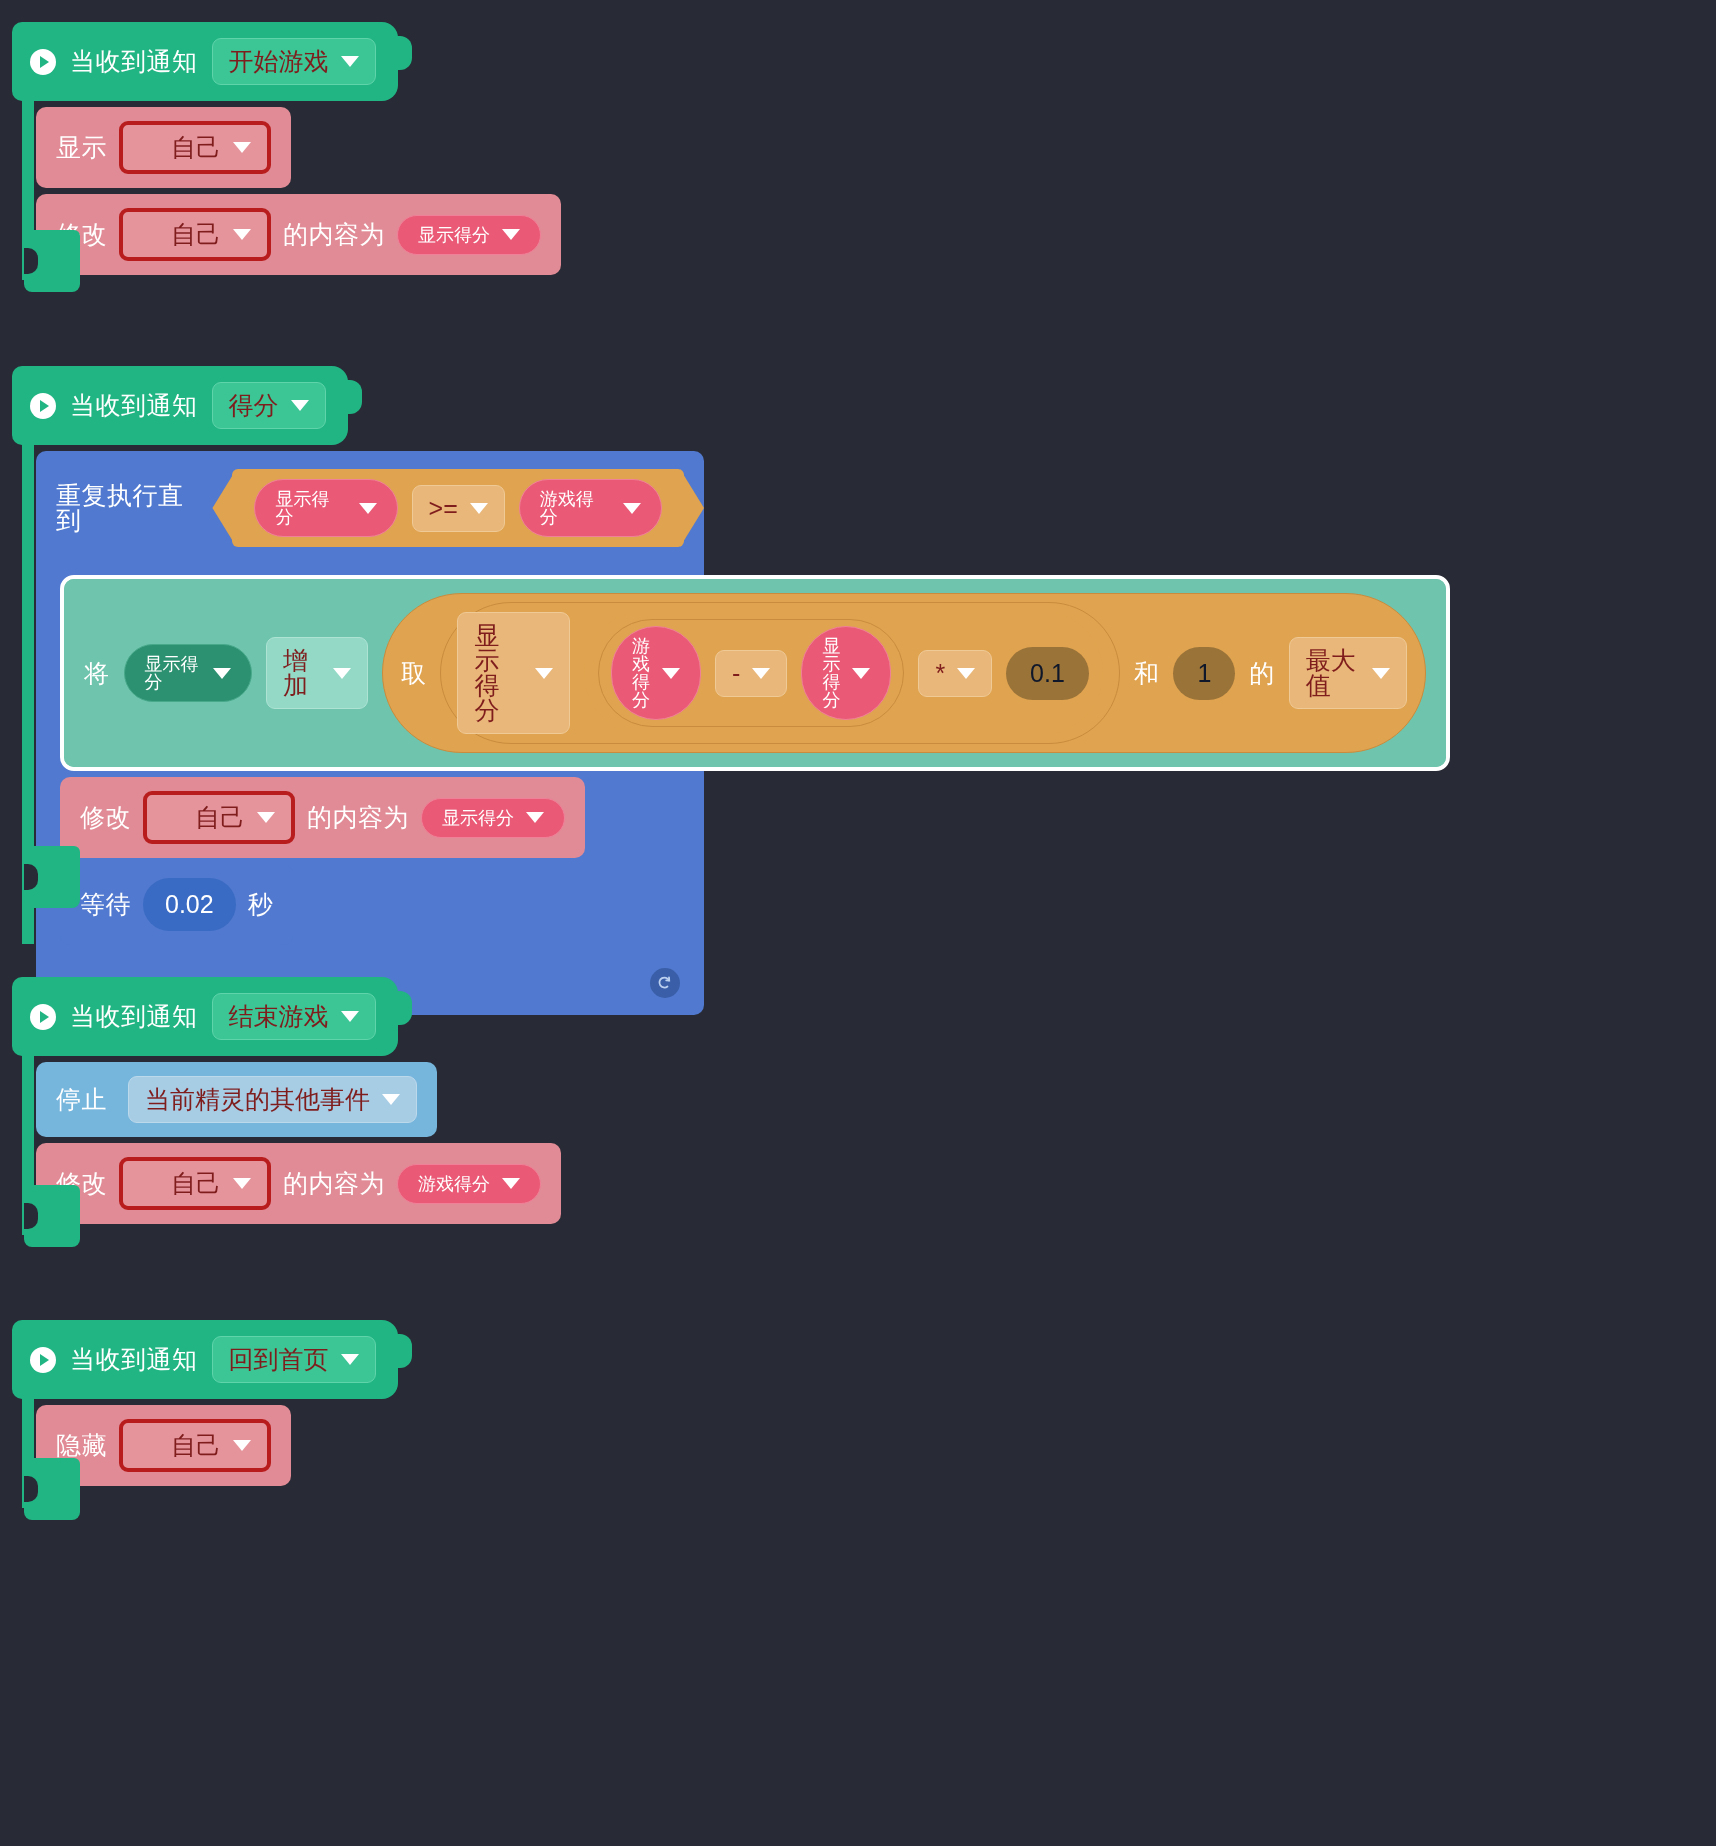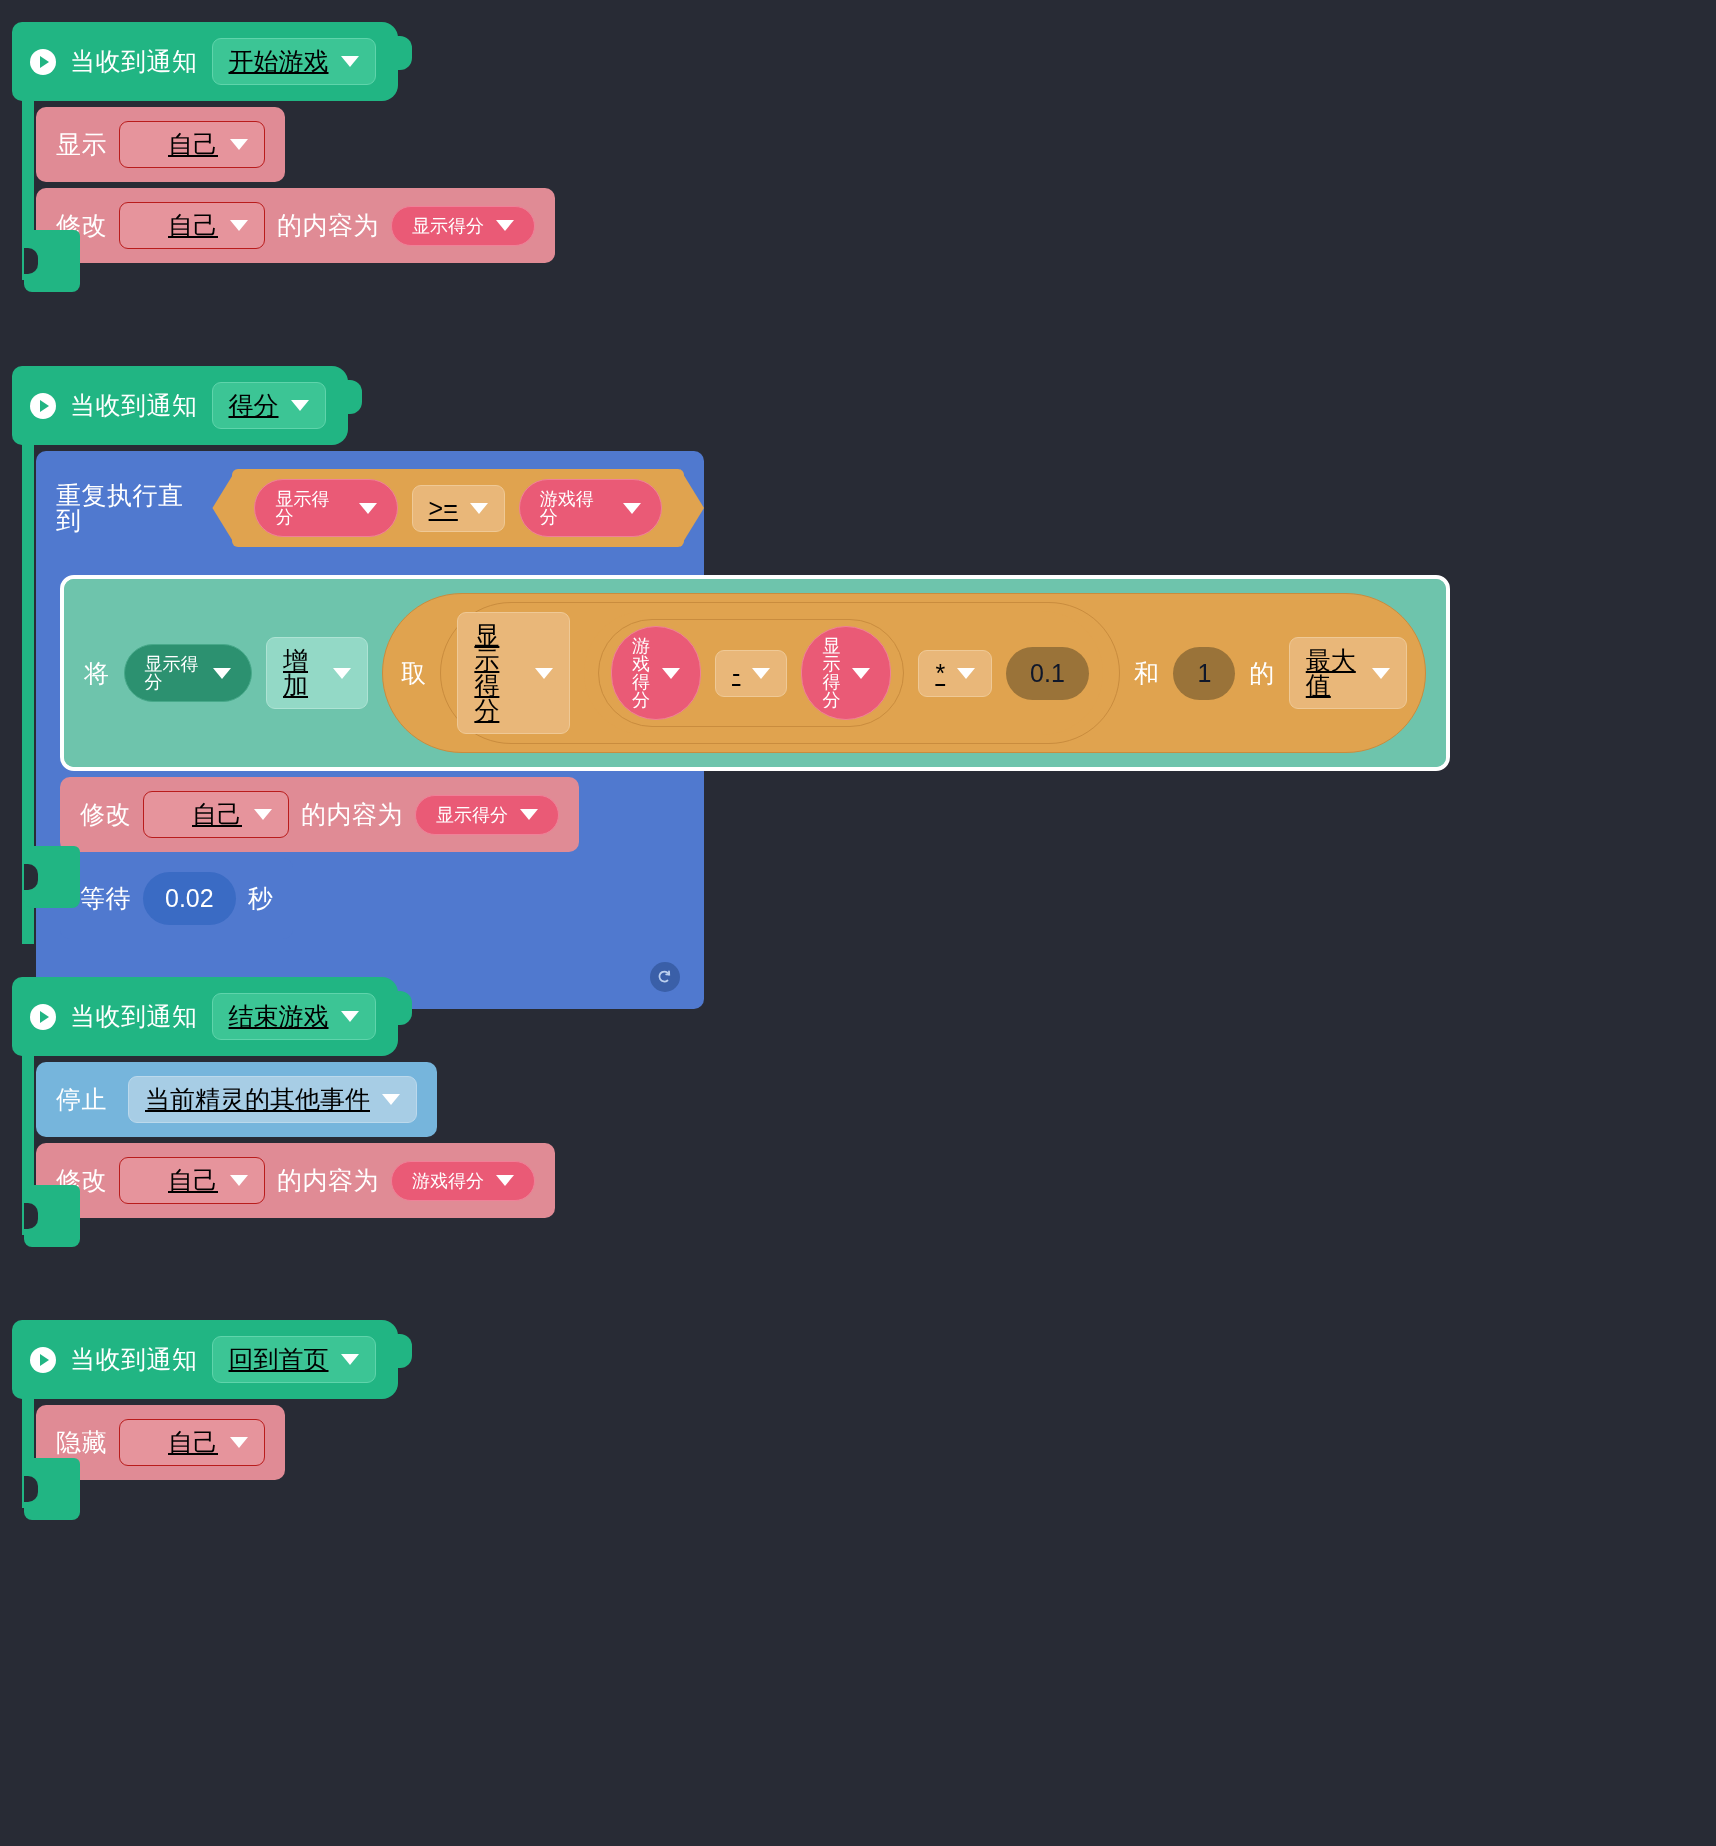--- a/index.html
+++ b/index.html
@@ -58,31 +58,31 @@
     border-top:6px solid transparent;
     border-bottom:6px solid transparent;
     margin-left:3px;
   }
 
   
   .dd {
     display:inline-flex; align-items:center; gap:12px;
     border-radius:9px;
     padding:10px 16px;
-    font-size:25px; color:#000000; line-height:1;text-decoration:underline;
+    font-size:25px; color:#7f1d1d; line-height:1;
   }
   .dd .caret{
     width:0;height:0;
     border-left:9px solid transparent;
     border-right:9px solid transparent;
     border-top:11px solid #ffffff;
     flex:0 0 auto;
   }
   .dd-green  { background:#3cc595; border:1px solid #5fd4ab; }
-  .dd-pinkL  { background:#e6949c; border:1px solid #b91c1c;padding-left:48px; }
+  .dd-pinkL  { background:#e6949c; border:4px solid #b91c1c;padding-left:48px; }
   .dd-blueL  { background:#a7cde5; border:1px solid #bcd9ec; }
   .dd-orange { background:#e9b779; border:1px solid #efc996; }
   .dd-mint   { background:#93d9c6; border:1px solid #aee3d4; }
 
   
   .oval{
     display:inline-flex;align-items:center;gap:12px;
     border-radius:999px;
     padding:10px 20px;
     font-size:18px;color:#fff;line-height:1;

